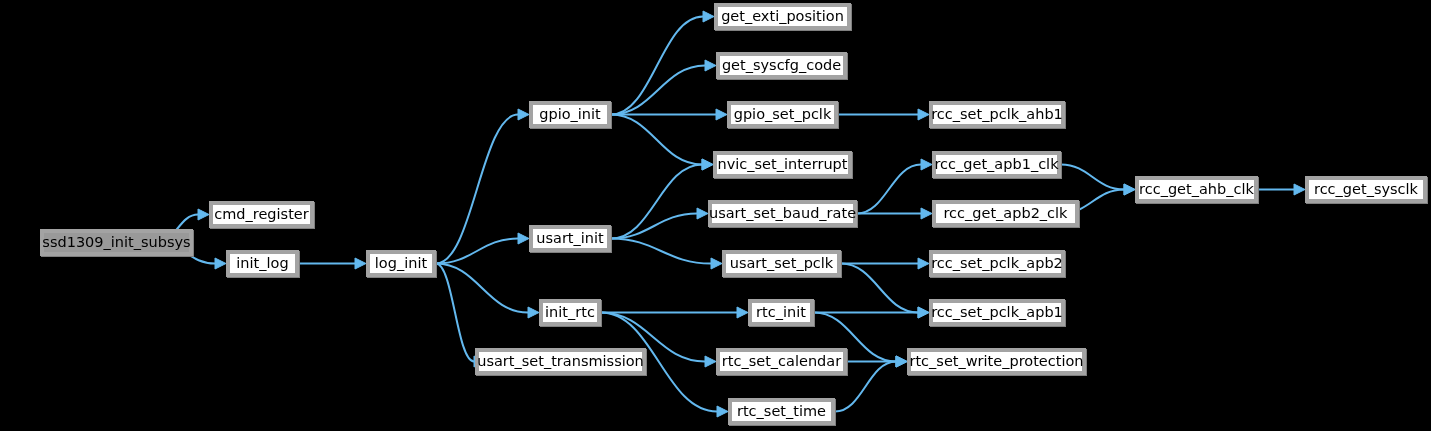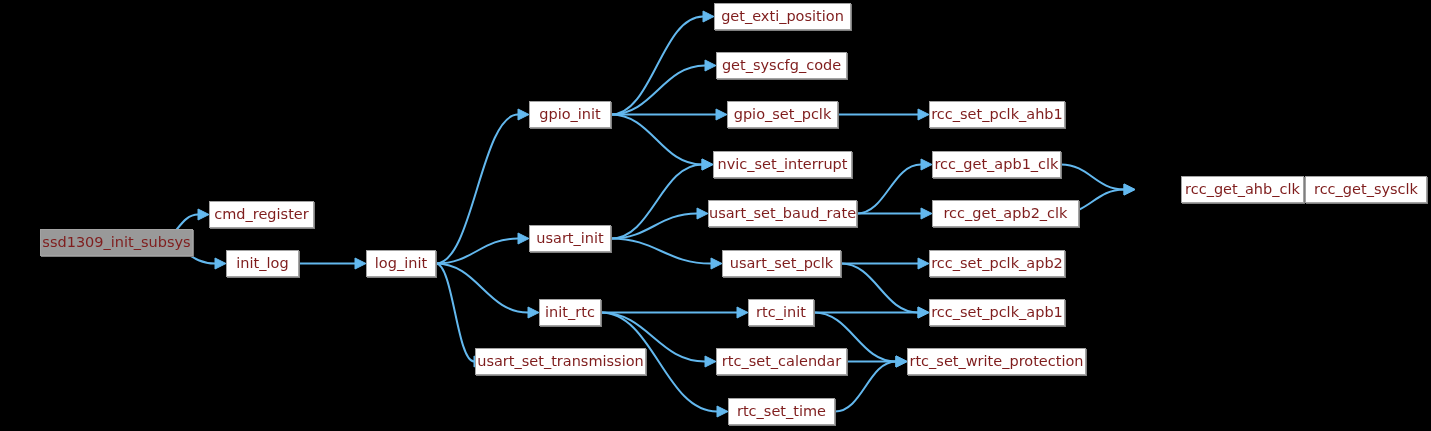--- a/index.html
+++ b/index.html
@@ -8,24 +8,24 @@
     width:1431px;height:431px;
     background:#000;
     font-family:"DejaVu Sans","Liberation Sans",sans-serif;
     overflow:hidden;
   }
   svg#edges{position:absolute;left:0;top:0;width:1431px;height:431px;}
   .node{
     position:absolute;
     box-sizing:border-box;
     background:#ffffff;
-    border:1px solid #a3a3a3;
+    border:4px solid #a3a3a3;
     box-shadow:1px 1px 0 0 #7f7f7f;
     display:flex;align-items:center;justify-content:center;
-    color:#7f1d1d;
+    color:#000000;
     font-size:14.5px;
     line-height:1;
     white-space:nowrap;
     letter-spacing:0px;
   }
   .node.highlight{background:#999999;margin-left:36px;}
   .node-label{pointer-events:none;}
 </style>
 </head>
 <body>
@@ -212,20 +212,20 @@
       </div>
       <div class="node" style="left: 929px; top: 250px; width: 136px; height: 27px;">
         <span class="node-label">rcc_set_pclk_apb2</span>
       </div>
       <div class="node" style="left: 929px; top: 299px; width: 136px; height: 27px;">
         <span class="node-label">rcc_set_pclk_apb1</span>
       </div>
       <div class="node" style="left: 907px; top: 348px; width: 179px; height: 27px;">
         <span class="node-label">rtc_set_write_protection</span>
       </div>
-      <div class="node" style="left: 1135px; top: 176px; width: 123px; height: 27px; margin-left: 46px;">
+      <div class="node" style="left: 1135px; top: 176px; width: 123px; height: 27px;">
         <span class="node-label">rcc_get_ahb_clk</span>
       </div>
       <div class="node" style="left: 1305px; top: 176px; width: 122px; height: 27px;">
         <span class="node-label">rcc_get_sysclk</span>
       </div>
     </div>
 </div>
 
 </body></html>

